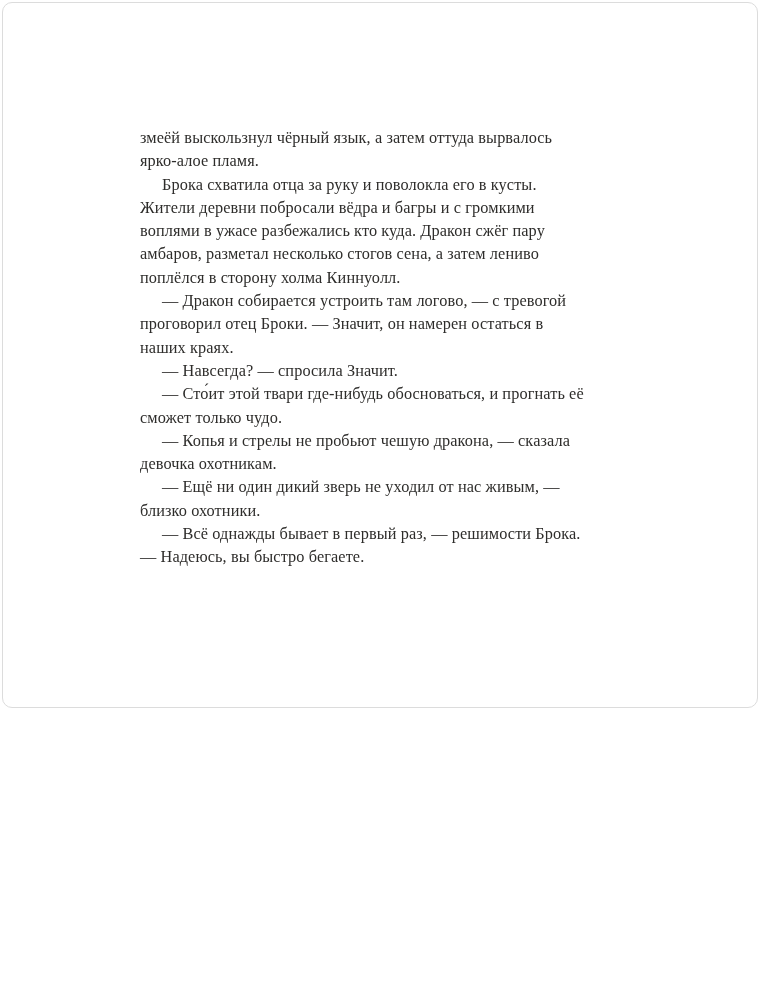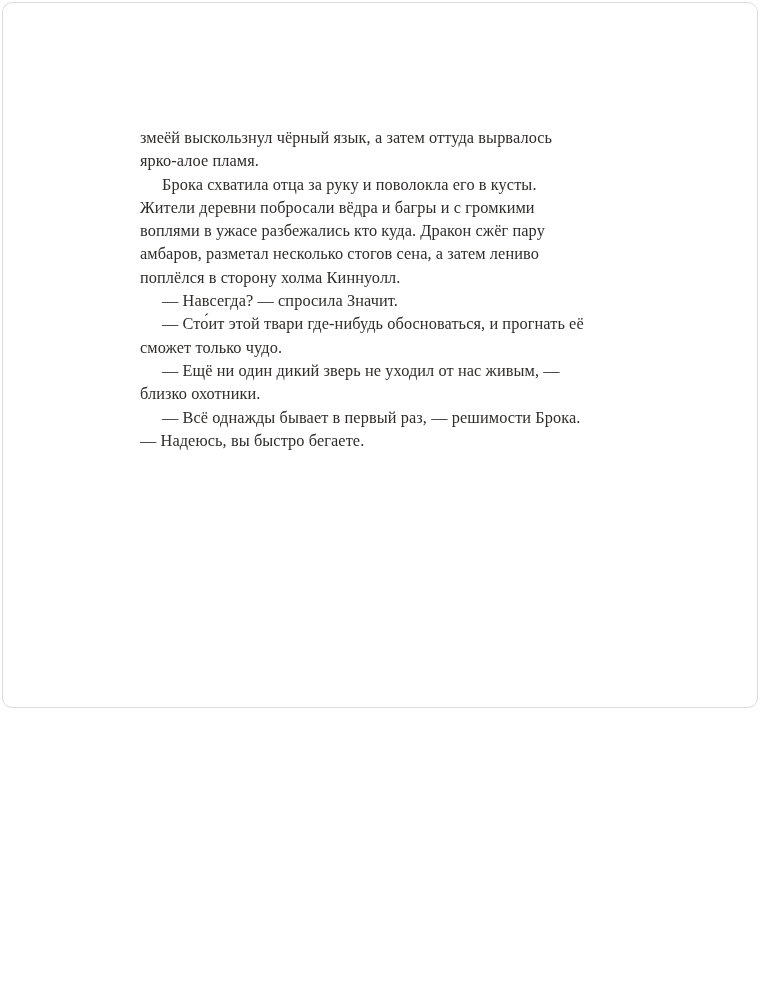--- a/index.html
+++ b/index.html
@@ -50,22 +50,24 @@
 </style>
 </head>
 <body>
 
 <div class="page">
   <div class="frame"></div>
 
   <main class="text-block">
     <p class="para no-indent">змеёй выскользнул чёрный язык, а затем оттуда вырвалось ярко-алое пламя.</p>
     <p class="para">Брока схватила отца за руку и поволокла его в кусты. Жители деревни побросали вёдра и багры и с громкими воплями в ужасе разбежались кто куда. Дракон сжёг пару амбаров, разметал несколько стогов сена, а затем лениво поплёлся в сторону холма Киннуолл.</p>
+    <p class="para">— Дракон собирается устроить там логово, — с тревогой проговорил отец Броки. — Значит, он намерен остаться в наших краях.</p>
     <p class="para">— Навсегда? — спросила Значит.</p>
     <p class="para">— Сто́ит этой твари где-нибудь обосноваться, и прогнать её сможет только чудо.</p>
+    <p class="para">— Копья и стрелы не пробьют чешую дракона, — сказала девочка охотникам.</p>
     <p class="para">— Ещё ни один дикий зверь не уходил от нас живым, — близко охотники.</p>
     <p class="para">— Всё однажды бывает в первый раз, — решимости Брока. — Надеюсь, вы быстро бегаете.</p>
   </main>
 
   <figure class="ornament">
     <svg width="330" height="145" viewBox="0 0 340 150" aria-hidden="true">
       <defs>
         <g id="knot" fill="none" stroke-linecap="round" stroke-linejoin="round">
 
           <path d="M58 64 C 24 52, 4 84, 22 104 C 40 124, 76 114, 74 88 C 72 66, 44 64, 40 82 C 37 96, 52 104, 64 97"></path>

